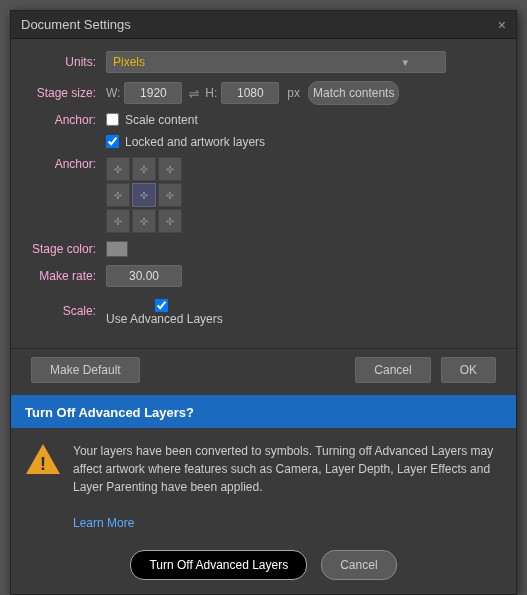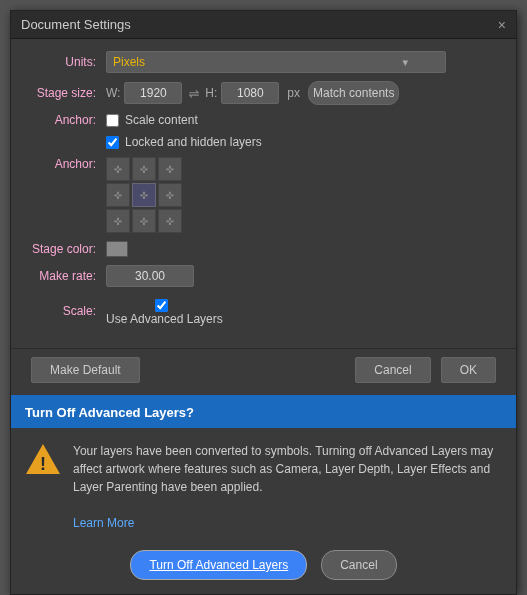--- a/index.html
+++ b/index.html
@@ -116,21 +116,21 @@
       background: #5a5a5a;
       color: #ccc;
       border: 1px solid #666;
       padding: 4px 4px;
       font-size: 12px;
       cursor: pointer;
       border-radius: 10px;
     }
     .checkbox-row {
       display: flex;
-      align-items: flex-end;
+      align-items: flex-start;
     }
     .checkbox-row input[type=checkbox] {
       margin-right: 6px;
       cursor: pointer;
     }
     .checkbox-label {
       color: #ccc;
       font-size: 12px;
     }
     .anchor-grid {
@@ -239,24 +239,23 @@
     .confirm-action-btn {
       background: #5a5a5a;
       color: #ccc;
       border: 1px solid #888;
       padding: 7px 18px;
       font-size: 12px;
       cursor: pointer;
       border-radius: 14px;
     }
     .confirm-action-btn.primary {
-      background: #3b82f6;
+      background: #000000;
       border-color: #aaa;
       color: #fff;
-      text-decoration: underline;
     }
   </style>
 </head>
 <body>
 
 <div class="dialog">
 
   <div class="title-bar">
     <span class="title-bar-label">Document Settings</span>
     <button class="close-btn">×</button>
@@ -295,21 +294,21 @@
       <div class="checkbox-row">
         <input type="checkbox" style="">
         <span class="checkbox-label">Scale content</span>
       </div>
     </div>
 
     <div class="form-row">
       <span class="form-label"></span>
       <div class="checkbox-row">
         <input type="checkbox" checked="" style="">
-        <span class="checkbox-label">Locked and hidden layers</span>
+        <span class="checkbox-label">Locked and artwork layers</span>
       </div>
     </div>
 
     <div class="form-row" style="align-items: flex-start; margin-top:4px;">
       <span class="form-label">Anchor:</span>
       <div class="anchor-grid">
         <div class="anchor-cell">✜</div>
         <div class="anchor-cell">✜</div>
         <div class="anchor-cell">✜</div>
         <div class="anchor-cell">✜</div>
@@ -321,21 +320,21 @@
       </div>
     </div>
 
     <div class="form-row" style="margin-top:8px;">
       <span class="form-label">Stage color:</span>
       <div class="color-swatch"></div>
     </div>
 
     <div class="form-row">
       <span class="form-label">Make rate:</span>
-      <input class="dim-input" type="text" style="width: 88px;" value="30.00">
+      <input class="dim-input" type="text" style="width: 76px;" value="30.00">
     </div>
 
     <div class="form-row">
       <span class="form-label">Scale:</span>
       <div class="mode-checkbox-row">
         <input type="checkbox" checked="" style="margin-right: 6px;">
         <span class="checkbox-label">Use Advanced Layers</span>
       </div>
     </div>
   </div>

